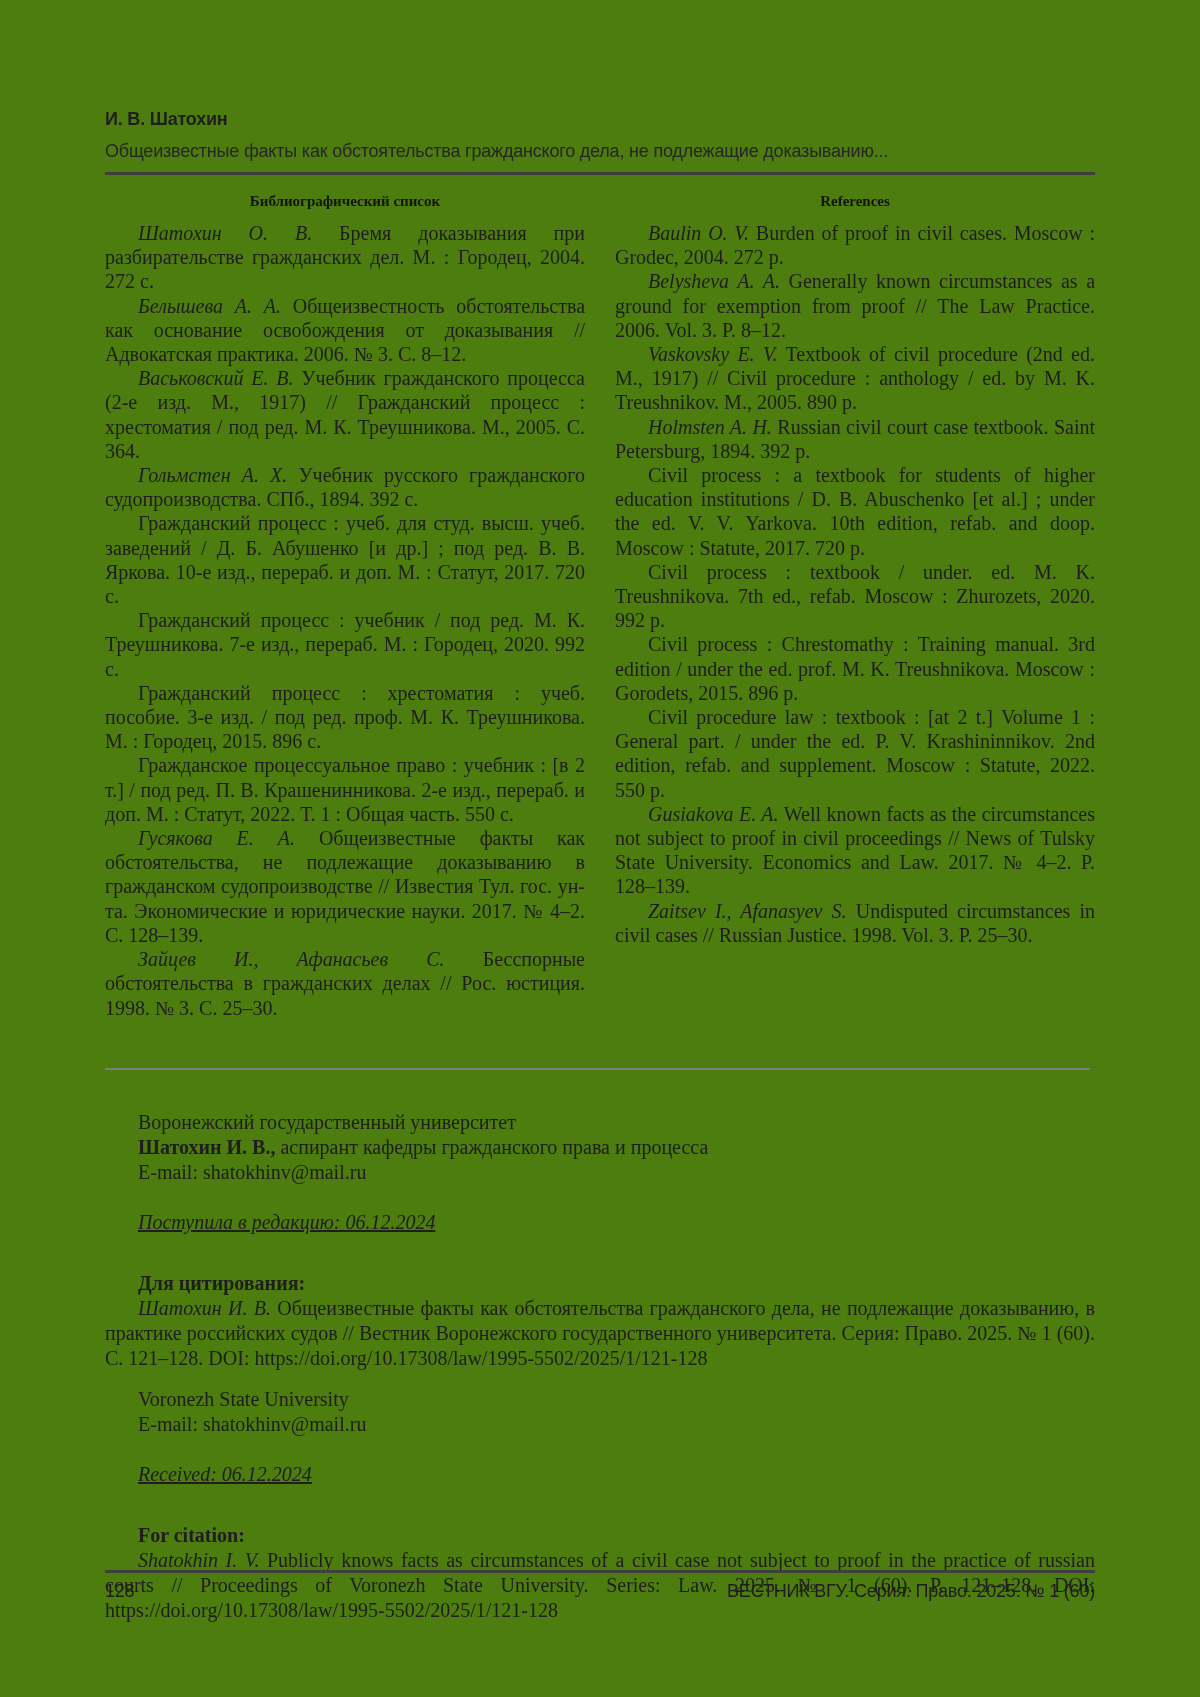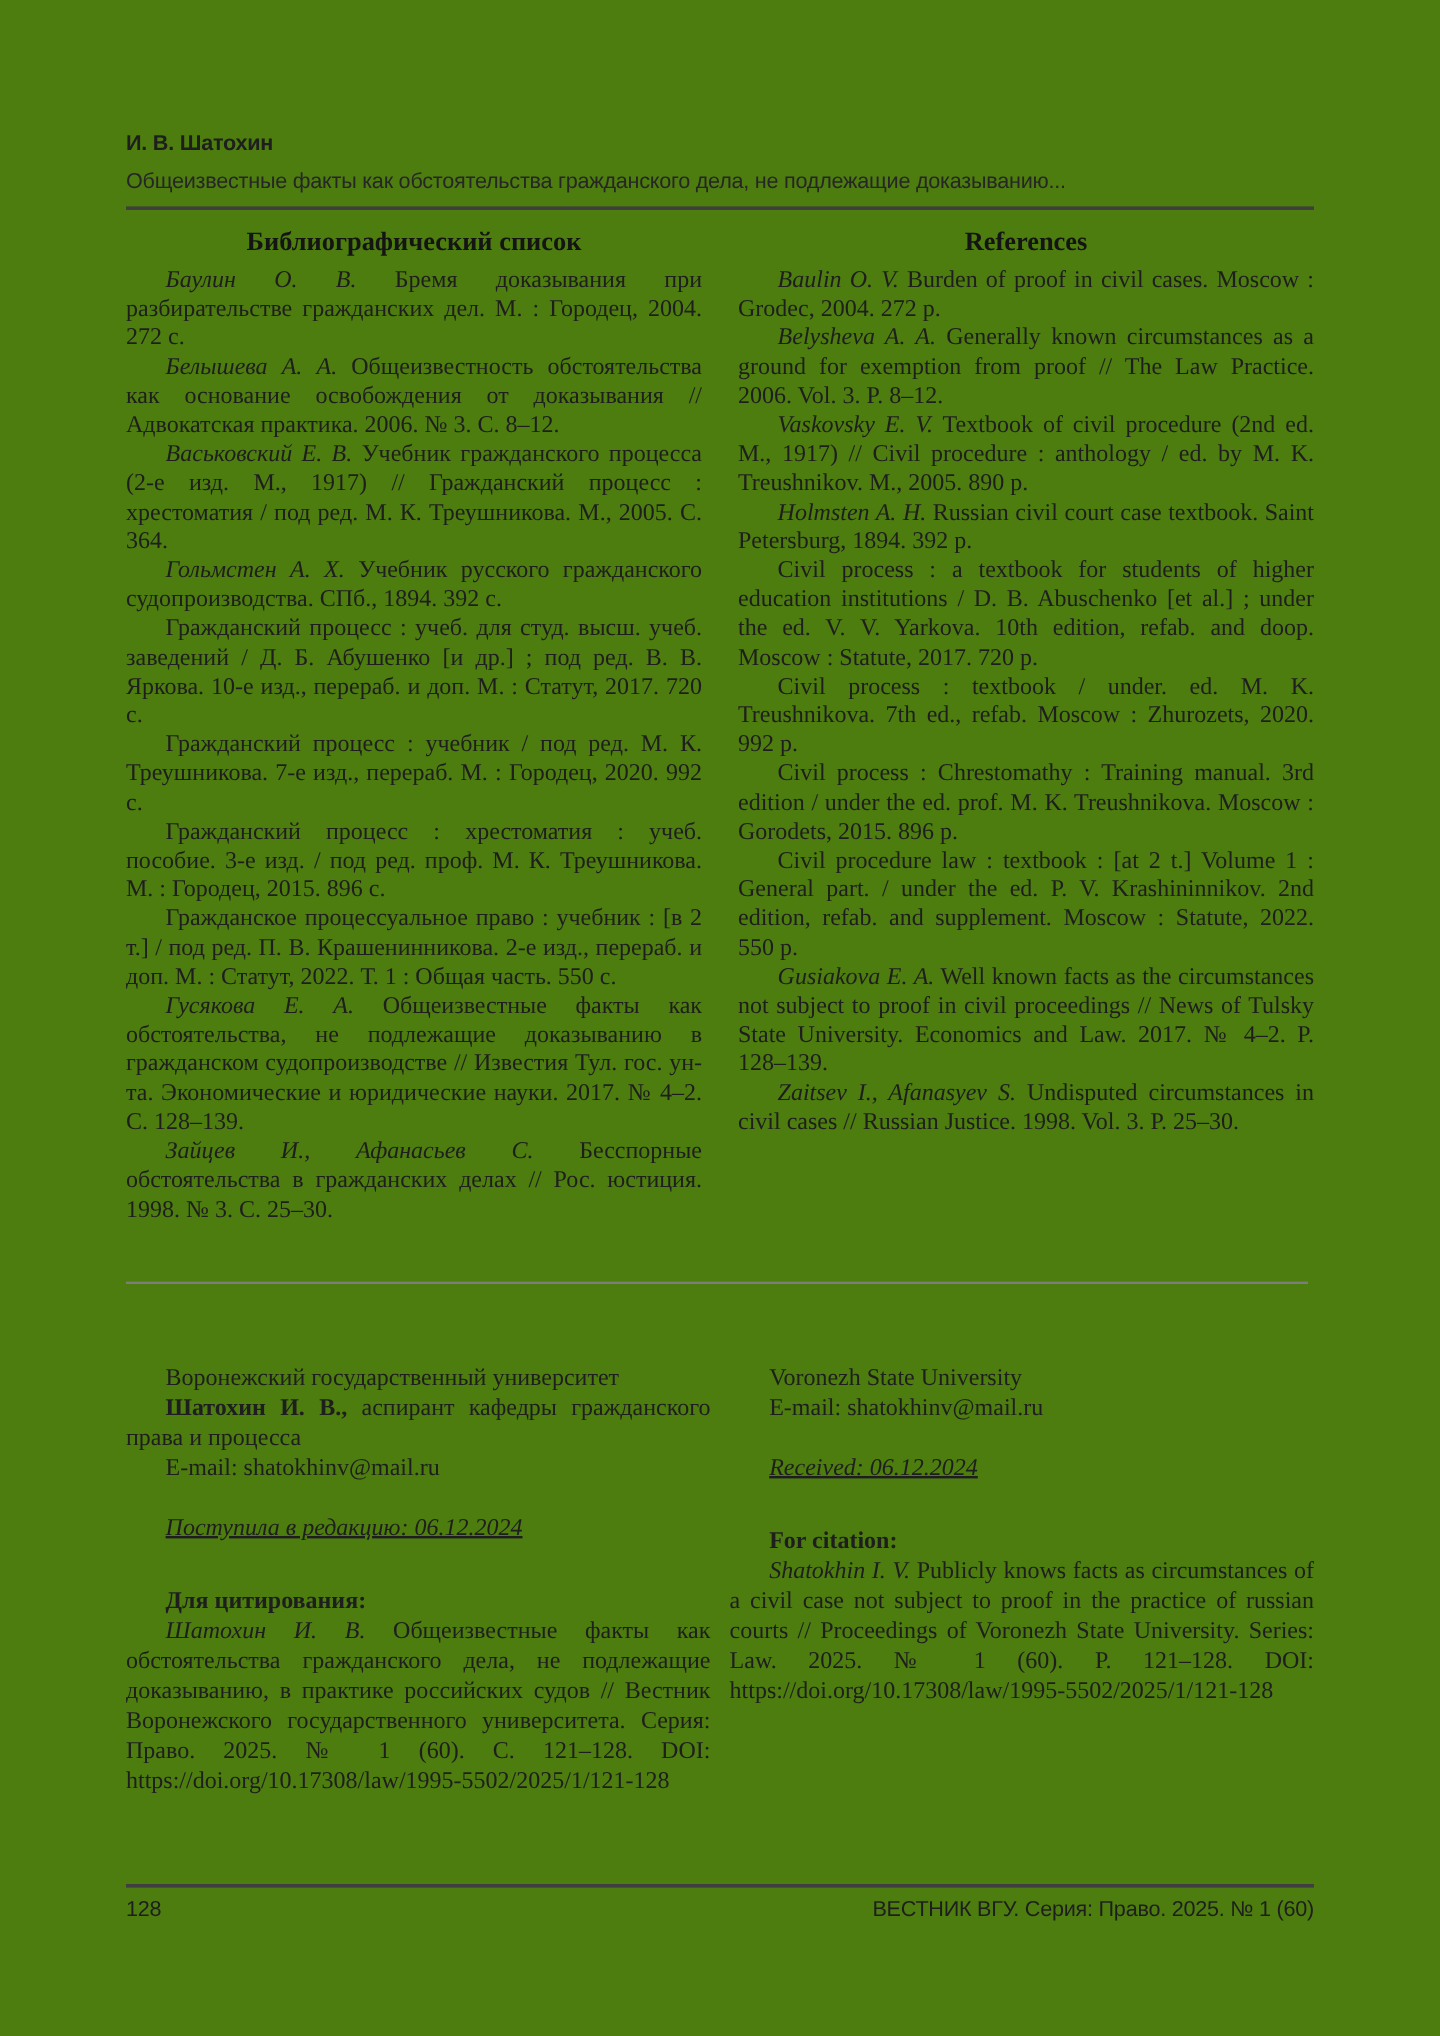--- a/index.html
+++ b/index.html
@@ -21,39 +21,39 @@
   .rh-author { font-weight:bold; font-size:18px; line-height:22px; letter-spacing:-0.2px; margin-bottom:10px; }
   .rh-title  { font-size:18px; line-height:22px; letter-spacing:-0.2px; color:#262626; }
 
   
   .columns {
     position:absolute; left:105px; top:188px; width:990px;
     display:flex; gap:30px;
   }
   .col { flex:1 1 0; min-width:0; }
   .col-title {
-    font-size:22px; font-weight:bold; text-align:center;
+    font-size:15px; font-weight:bold; text-align:center;
     margin:0 0 7px 0; line-height:26px; color:#141414;
   }
   .entry {
     margin:0; font-size:20px; line-height:24.2px;
     text-align:justify; text-indent:33px; hyphens:auto;
   }
   .entry i { font-style:italic; }
 
   
   .mid-rule {
     position:absolute; left:105px; top:1068px; width:985px;
     height:2px; background:#7d7d7d;
   }
 
   
   .info-columns {
-    position:absolute; left:105px; top:1136px; width:990px;
-    display:flex; gap:16px;
+    position:absolute; left:105px; top:1110px; width:990px;
+    display:flex; gap:16px;flex-direction:column;
   }
   .info-line {
     margin:0; font-size:20px; line-height:25px;
     text-align:justify; text-indent:33px;
   }
   .received  { margin-top:25px; font-style:italic;text-decoration:underline; }
   .cit-label { margin-top:36px; font-weight:bold; }
   .citation  { overflow-wrap:break-word; }
   .citation i, .info-line i { font-style:italic; }
   .info-line b { font-weight:bold; }
@@ -74,21 +74,21 @@
 
   <header class="running-header">
     <div class="rh-author">И. В. Шатохин</div>
     <div class="rh-title">Общеизвестные факты как обстоятельства гражданского дела, не подлежащие доказыванию...</div>
   </header>
 
   <div class="columns">
     <section class="col" lang="ru">
       <h2 class="col-title">Библиографический список</h2>
       <div id="biblio-list">
-          <p class="entry"><i>Баулин О. В.</i> <span>Бремя доказывания при разбирательстве гражданских дел. М. : Городец, 2004. 272 с.</span></p>
+          <p class="entry"><i>Шатохин О. В.</i> <span>Бремя доказывания при разбирательстве гражданских дел. М. : Городец, 2004. 272 с.</span></p>
           <p class="entry"><i>Белышева А. А.</i> <span>Общеизвестность обстоятельства как основание освобождения от доказывания // Адвокатская практика. 2006. № 3. С. 8–12.</span></p>
           <p class="entry"><i>Васьковский Е. В.</i> <span>Учебник гражданского процесса (2-е изд. М., 1917) // Гражданский процесс : хрестоматия / под ред. М. К. Треушникова. М., 2005. С. 364.</span></p>
           <p class="entry"><i>Гольмстен А. Х.</i> <span>Учебник русского гражданского судопроизводства. СПб., 1894. 392 с.</span></p>
           <p class="entry"><span>Гражданский процесс : учеб. для студ. высш. учеб. заведений / Д. Б. Абушенко [и др.] ; под ред. В. В. Яркова. 10-е изд., перераб. и доп. М. : Статут, 2017. 720 с.</span></p>
           <p class="entry"><span>Гражданский процесс : учебник / под ред. М. К. Треушникова. 7-е изд., перераб. М. : Городец, 2020. 992 с.</span></p>
           <p class="entry"><span>Гражданский процесс : хрестоматия : учеб. пособие. 3-е изд. / под ред. проф. М. К. Треушникова. М. : Городец, 2015. 896 с.</span></p>
           <p class="entry"><span>Гражданское процессуальное право : учебник : [в 2 т.] / под ред. П. В. Крашенинникова. 2-е изд., перераб. и доп. М. : Статут, 2022. Т. 1 : Общая часть. 550 с.</span></p>
           <p class="entry"><i>Гусякова Е. А.</i> <span>Общеизвестные факты как обстоятельства, не подлежащие доказыванию в гражданском судопроизводстве // Известия Тул. гос. ун-та. Экономические и юридические науки. 2017. № 4–2. С. 128–139.</span></p>
           <p class="entry"><i>Зайцев И., Афанасьев С.</i> <span>Бесспорные обстоятельства в гражданских делах // Рос. юстиция. 1998. № 3. С. 25–30.</span></p>
         </div>

